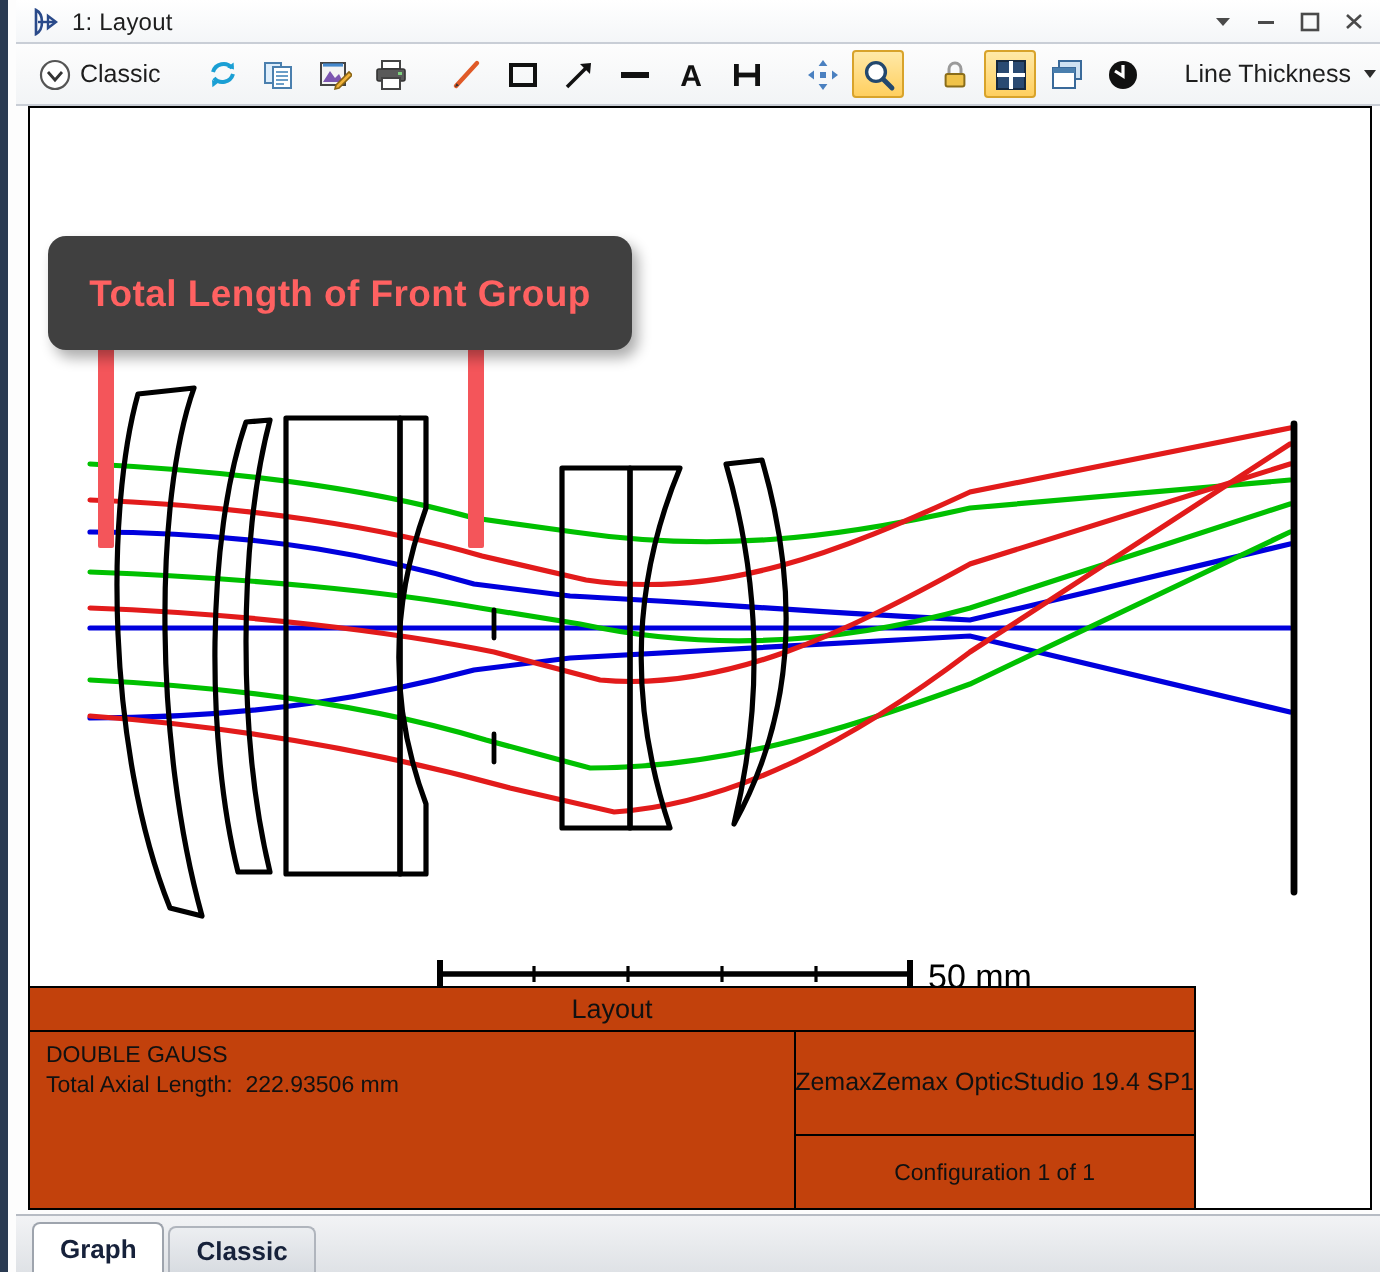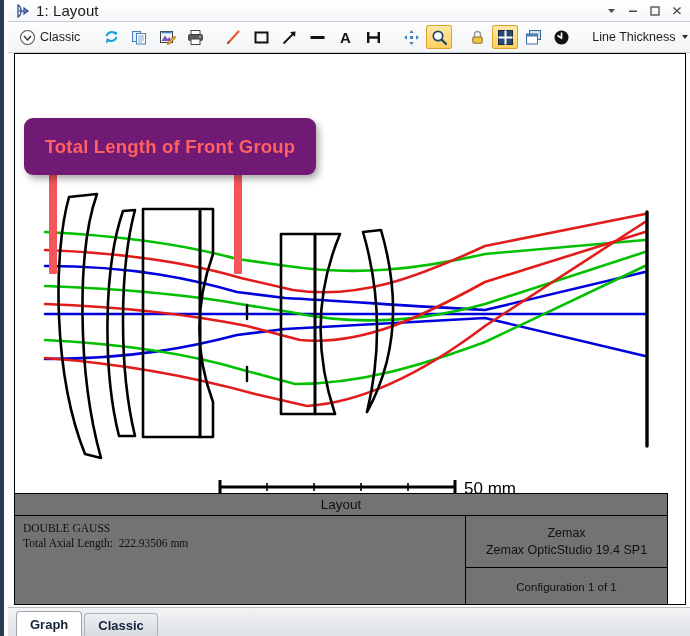--- a/index.html
+++ b/index.html
@@ -32,21 +32,21 @@
     border-bottom: 1px solid #c9ced6;
     box-sizing: border-box;
     display: flex; align-items: center;
   }
   #title-icon {
     width: 18px; height: 18px;
     margin-left: 6px; margin-right: 4px;
     display: flex; align-items: center; justify-content: center;
   }
   #title-text {
-    font-size: 15px;
+    font-size: 12px;
     color: #1d1d1d;
     letter-spacing: 0.1px;
     text-align: center;
   }
   #titlebar-buttons {
     margin-left: auto;
     display: flex; align-items: center;
     gap: 0px;
     padding-right: 6px;
   }
@@ -117,78 +117,77 @@
     box-sizing: border-box;
     overflow: hidden;
   }
   #plot-svg { position: absolute; left: 0; top: 0; }
 
   
   #callout {
     position: absolute;
     left: 9px; top: 64px;
     width: 292px; height: 57px;
-    background: #701a75;
+    background: #404040;
     border-radius: 9px;
     box-shadow: 3px 4px 7px rgba(0,0,0,0.33);
     display: flex; align-items: center; justify-content: center;
     box-sizing: border-box;
   }
   #callout-text {
     color: #ff6161;
     font-size: 18.5px;
     font-weight: bold;
     letter-spacing: 0.2px;
     white-space: nowrap;
   }
 
   
   #info-block {
     position: absolute;
     left: 10px; top: 493px;
-    width: 654px; height: 112px;
+    width: 584px; height: 112px;
     box-sizing: border-box;
     border: 1px solid #000;
     border-top: 1px solid #000;
-    background: #737373;
+    background: #c2410c;
   }
   #info-title {
     height: 22px;
     border-bottom: 1px solid #000;
     display: flex; align-items: center; justify-content: center;
     font-size: 13.5px; color: #111;
     box-sizing: border-box;
   }
   #info-body {
     display: flex;
     height: 89px;
     box-sizing: border-box;
   }
   #info-left {
     width: 451px;
     border-right: 1px solid #000;
     box-sizing: border-box;
     padding: 5px 0 0 8px;
-    font-family: Liberation Serif, serif;
   }
   .info-line {
     font-size: 11.5px;
     color: #111;
     line-height: 15px;
     white-space: pre;
   }
   #info-right {
     flex: 1;
     display: flex; flex-direction: column;
     box-sizing: border-box;
   }
   #info-right-top {
     height: 52px;
     border-bottom: 1px solid #000;
-    display: flex; flex-direction: column;
+    display: flex; flex-direction: row;
     align-items: center; justify-content: center;
     box-sizing: border-box;
   }
   #info-right-bottom {
     flex: 1;
     display: flex; flex-direction: column;
     align-items: center; justify-content: center;
     box-sizing: border-box;
   }
   .info-right-line {

